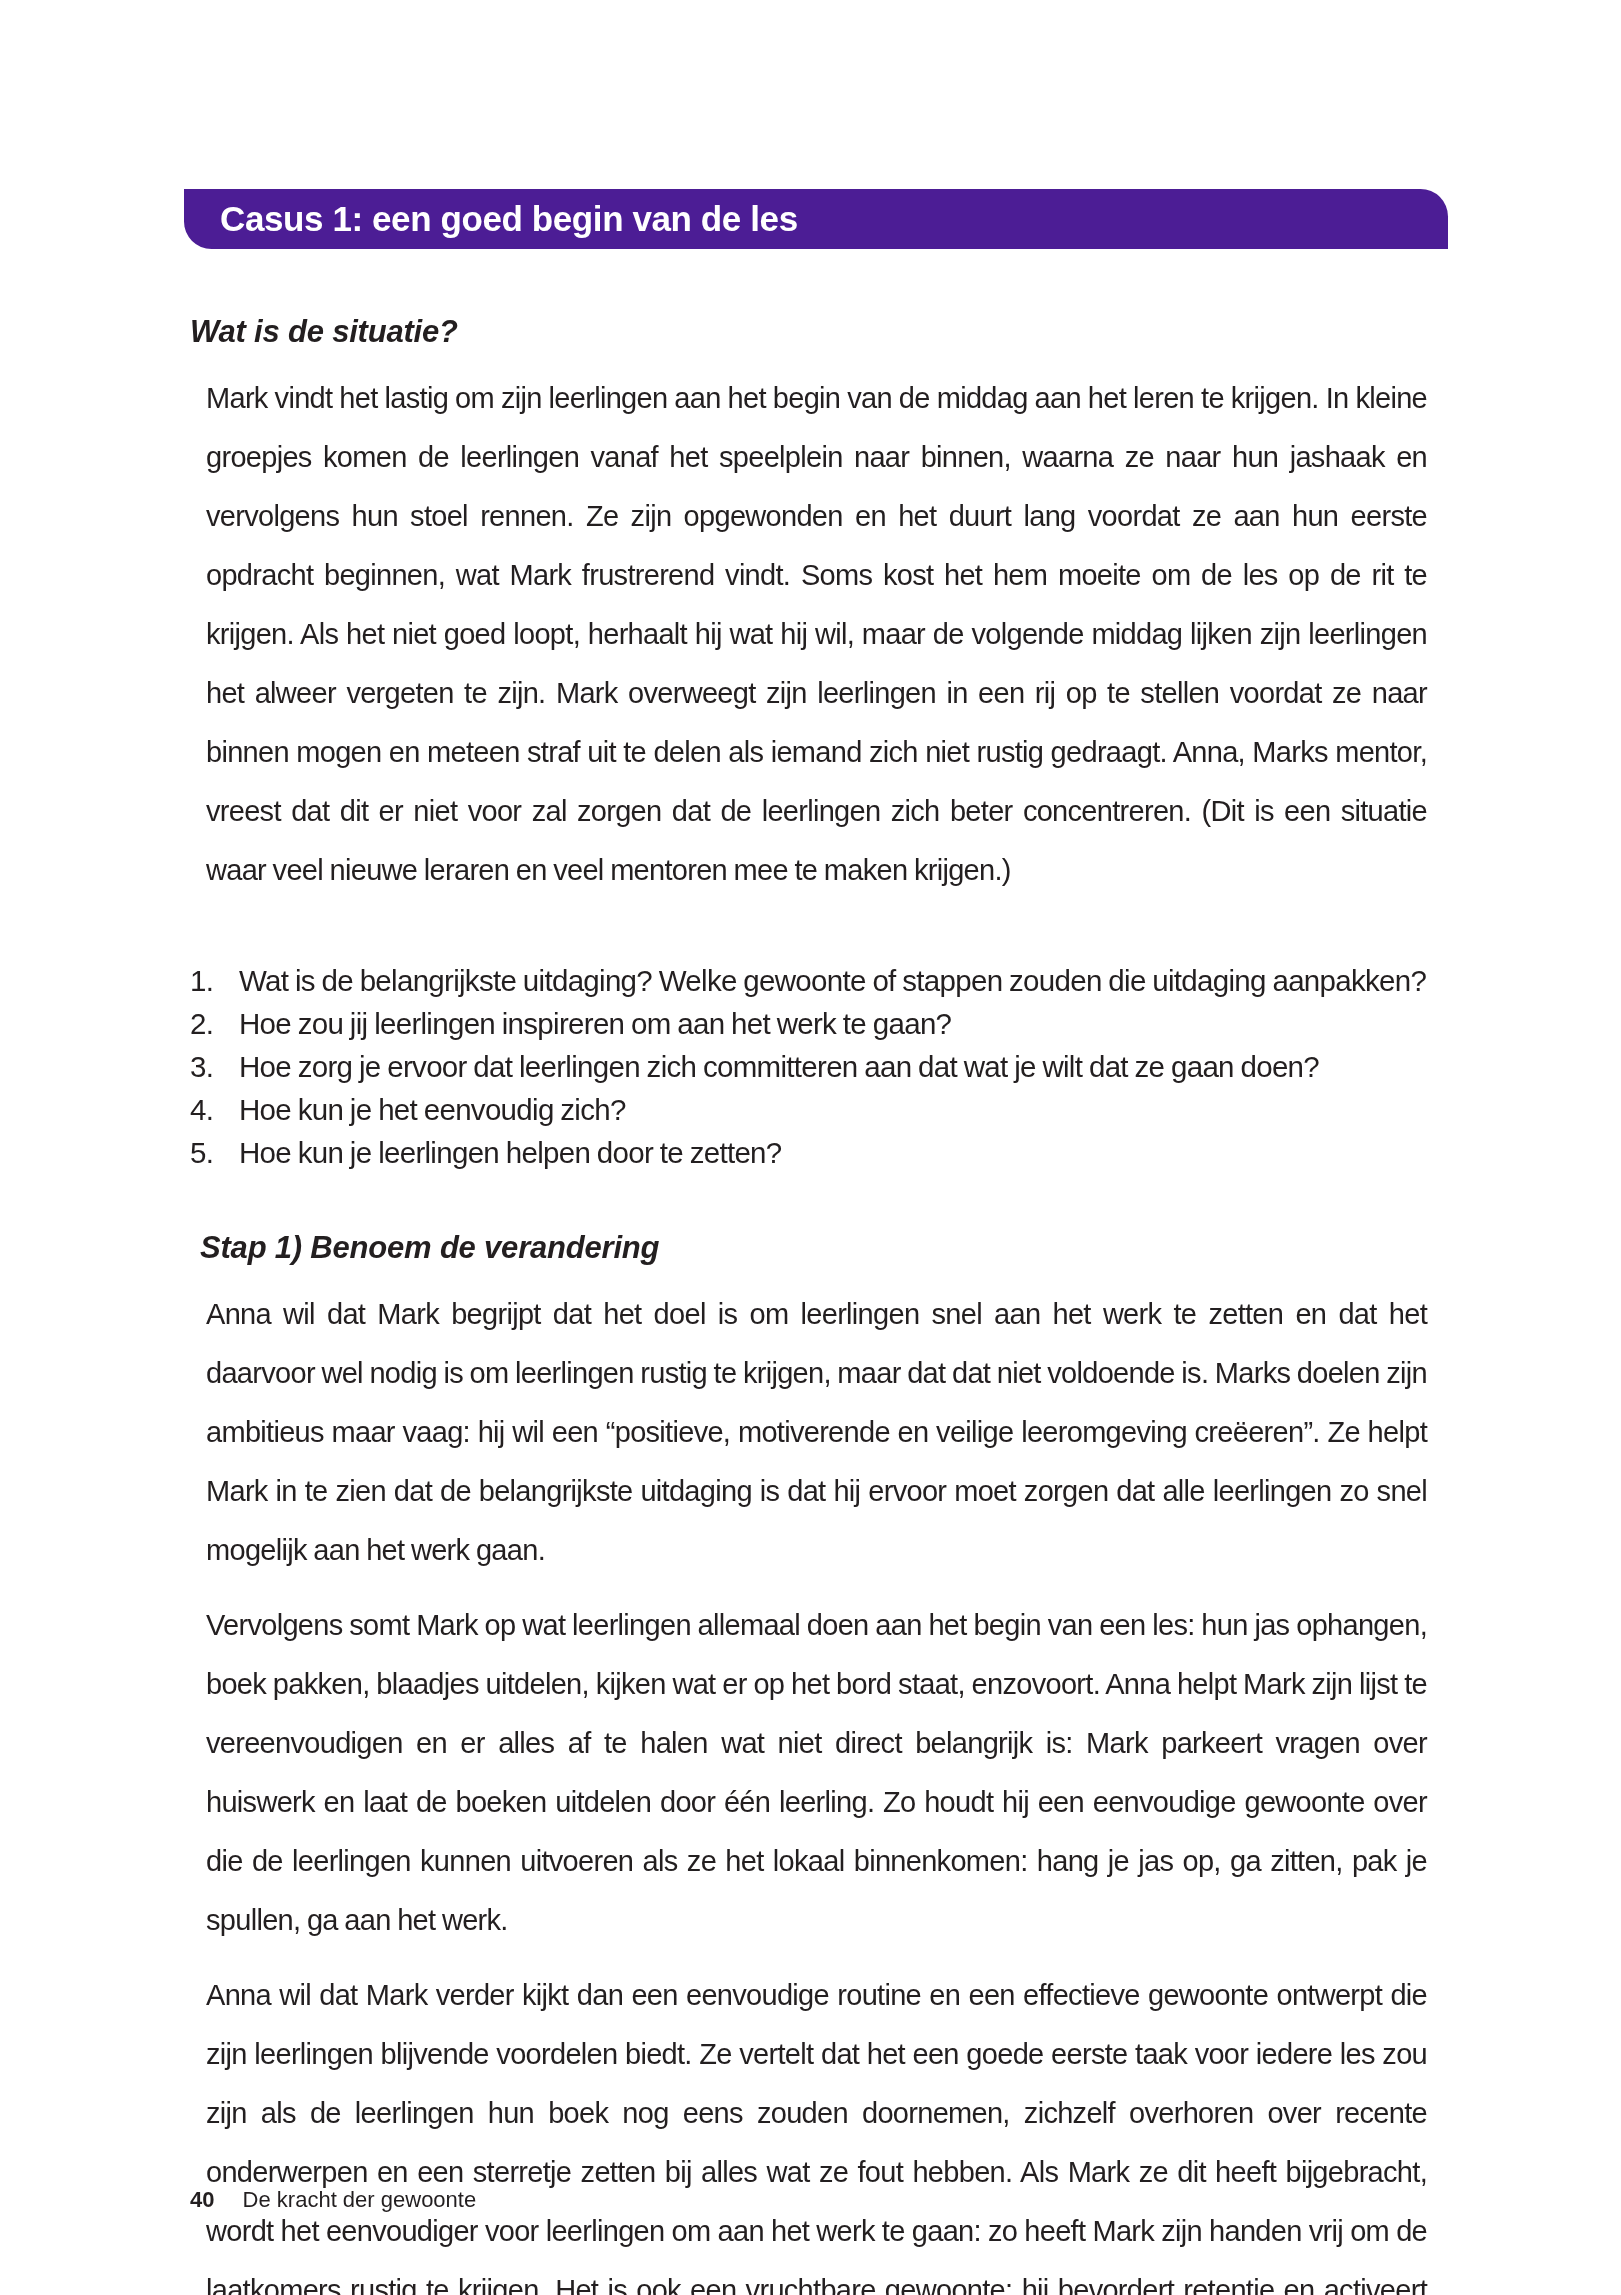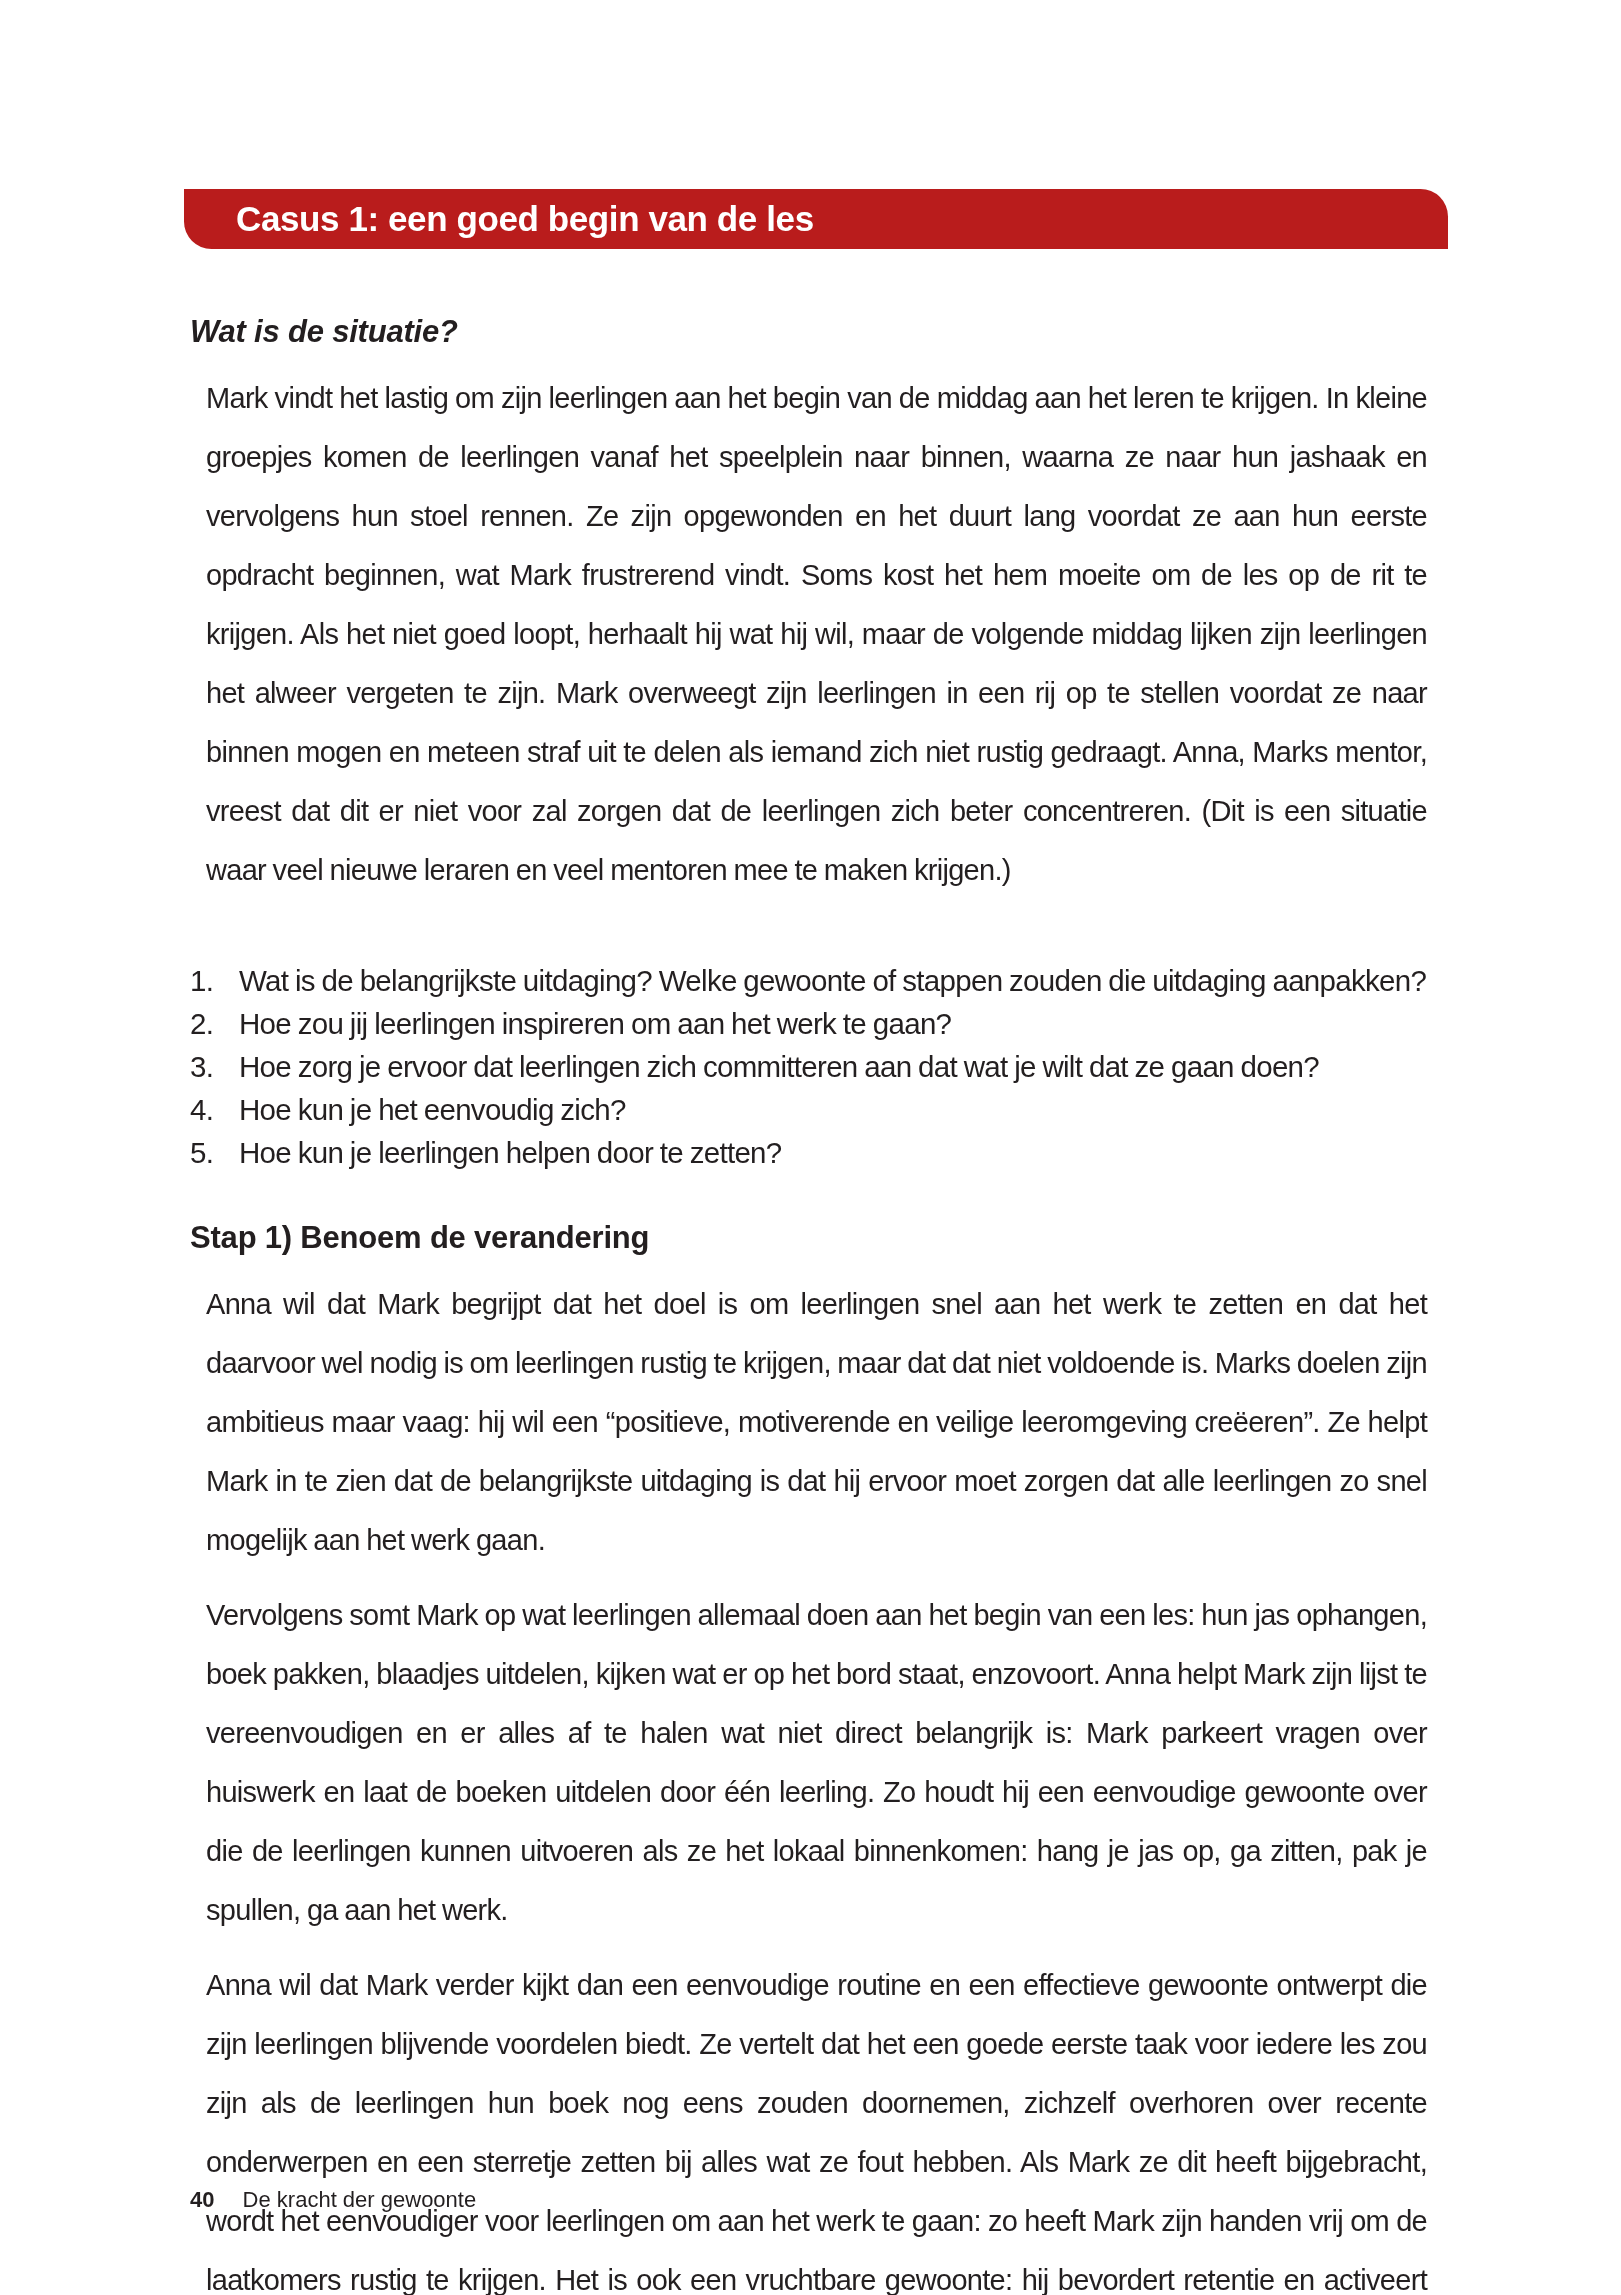--- a/index.html
+++ b/index.html
@@ -1,26 +1,26 @@
 <!DOCTYPE html>
 <html style="font-size:13px"><head>
 <meta charset="utf-8">
 <style>
   html, body { margin: 0; padding: 0; background: #ffffff; }
   body { width: 1621px; height: 2295px; position: relative; overflow: hidden;
          font-family: "Liberation Sans", sans-serif; color: #231f20; }
   .page { position: absolute; left: 0; top: 0; width: 1621px; height: 2295px; }
   .banner { position: absolute; left: 184px; top: 189px; width: 1264px; height: 60px;
-            background: #b91c1c; border-top-right-radius: 27.5px; border-bottom-left-radius: 27.5px;
-            box-sizing: border-box; padding-left: 52px; }
+            background: #4c1d95; border-top-right-radius: 27.5px; border-bottom-left-radius: 27.5px;
+            box-sizing: border-box; padding-left: 36px; }
   .banner-title { color: #ffffff; font-weight: bold; font-size: 35px; line-height: 60px;
                   letter-spacing: -0.4px; white-space: nowrap; }
   .content { position: absolute; left: 190px; top: 311px; width: 1253px; }
   .heading { font-weight: bold; font-size: 31px; line-height: 42px; margin: 0; letter-spacing: -0.2px; font-style: italic; }
-  .subheading { font-weight: bold; font-size: 31px; line-height: 42px; margin: 0; letter-spacing: -0.2px; }
+  .subheading { font-weight: bold; font-style: italic; font-size: 31px; line-height: 42px; margin: 10px; letter-spacing: -0.2px; }
   .para { font-size: 29px; line-height: 59px; margin: 16px; text-align: justify;
           letter-spacing: -0.7px; word-spacing: -0.8px; }
   .para.last-left { text-align: left; }
   .gap { height: 43px; }
   ol.questions { list-style: none; margin: 0; padding: 0; }
   ol.questions li { position: relative; padding-left: 49px; font-size: 29.5px; line-height: 43px;
                     letter-spacing: -0.7px; word-spacing: -0.8px; text-align: left; }
   ol.questions li .num { position: absolute; left: 0; top: 0; }
   .footer { position: absolute; left: 190px; top: 2185px; font-size: 22px; line-height: 29px; white-space: nowrap; }
   .footer .pnum { font-weight: bold; margin-right: 22px; }

